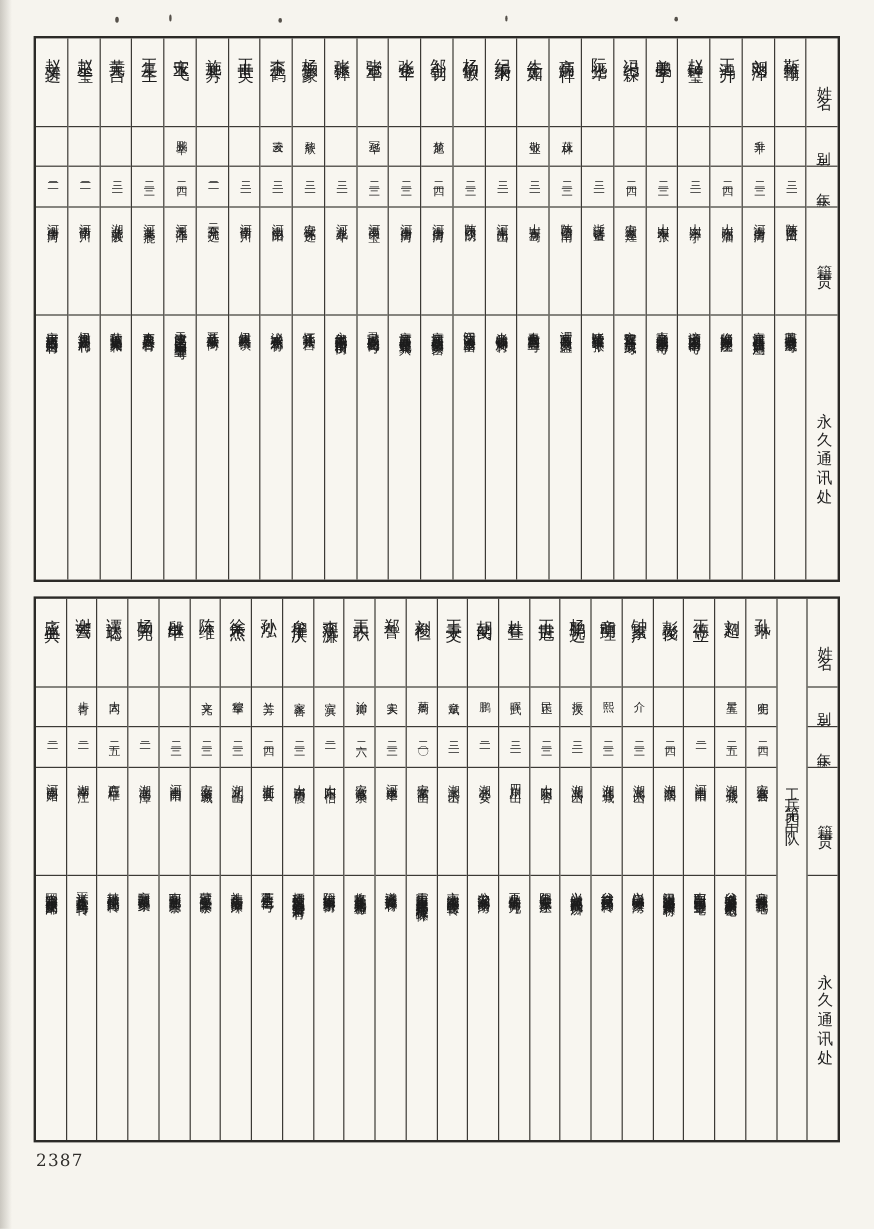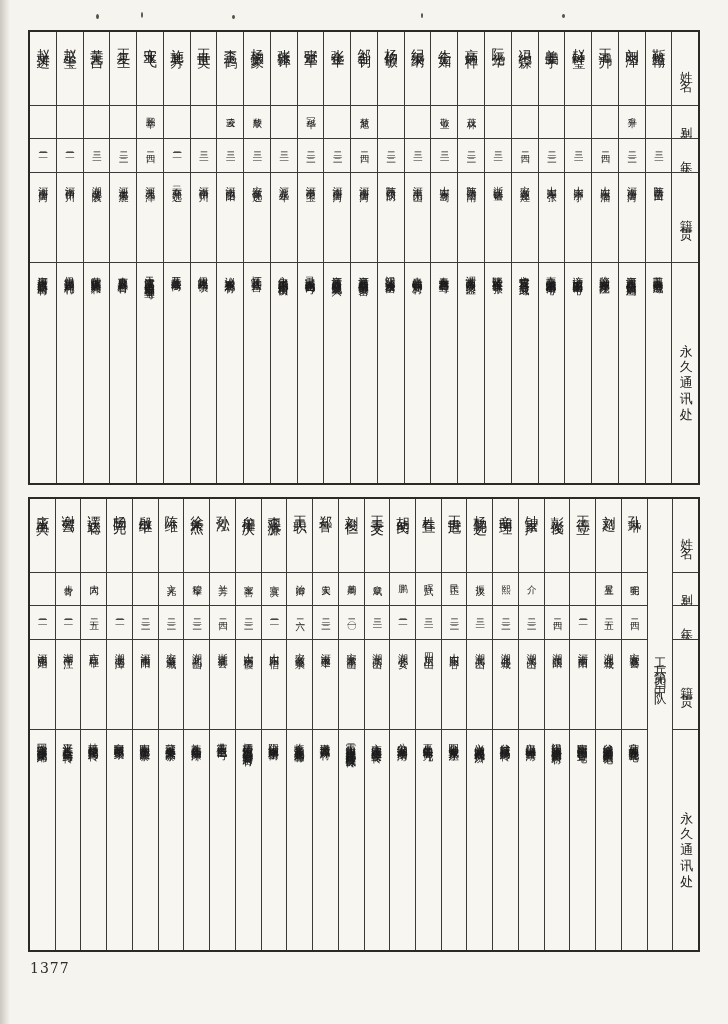--- a/index.html
+++ b/index.html
@@ -981,13 +981,13 @@
     </div>
     <div class="cell cell-origin">
       <span class="vtext">籍贯</span>
     </div>
     <div class="cell cell-addr">
       <span class="vtext">永久通讯处</span>
     </div>
   </div>
 </div>
 
-<div class="page-number">1377</div>
+<div class="page-number">2387</div>
 
 </body></html>

